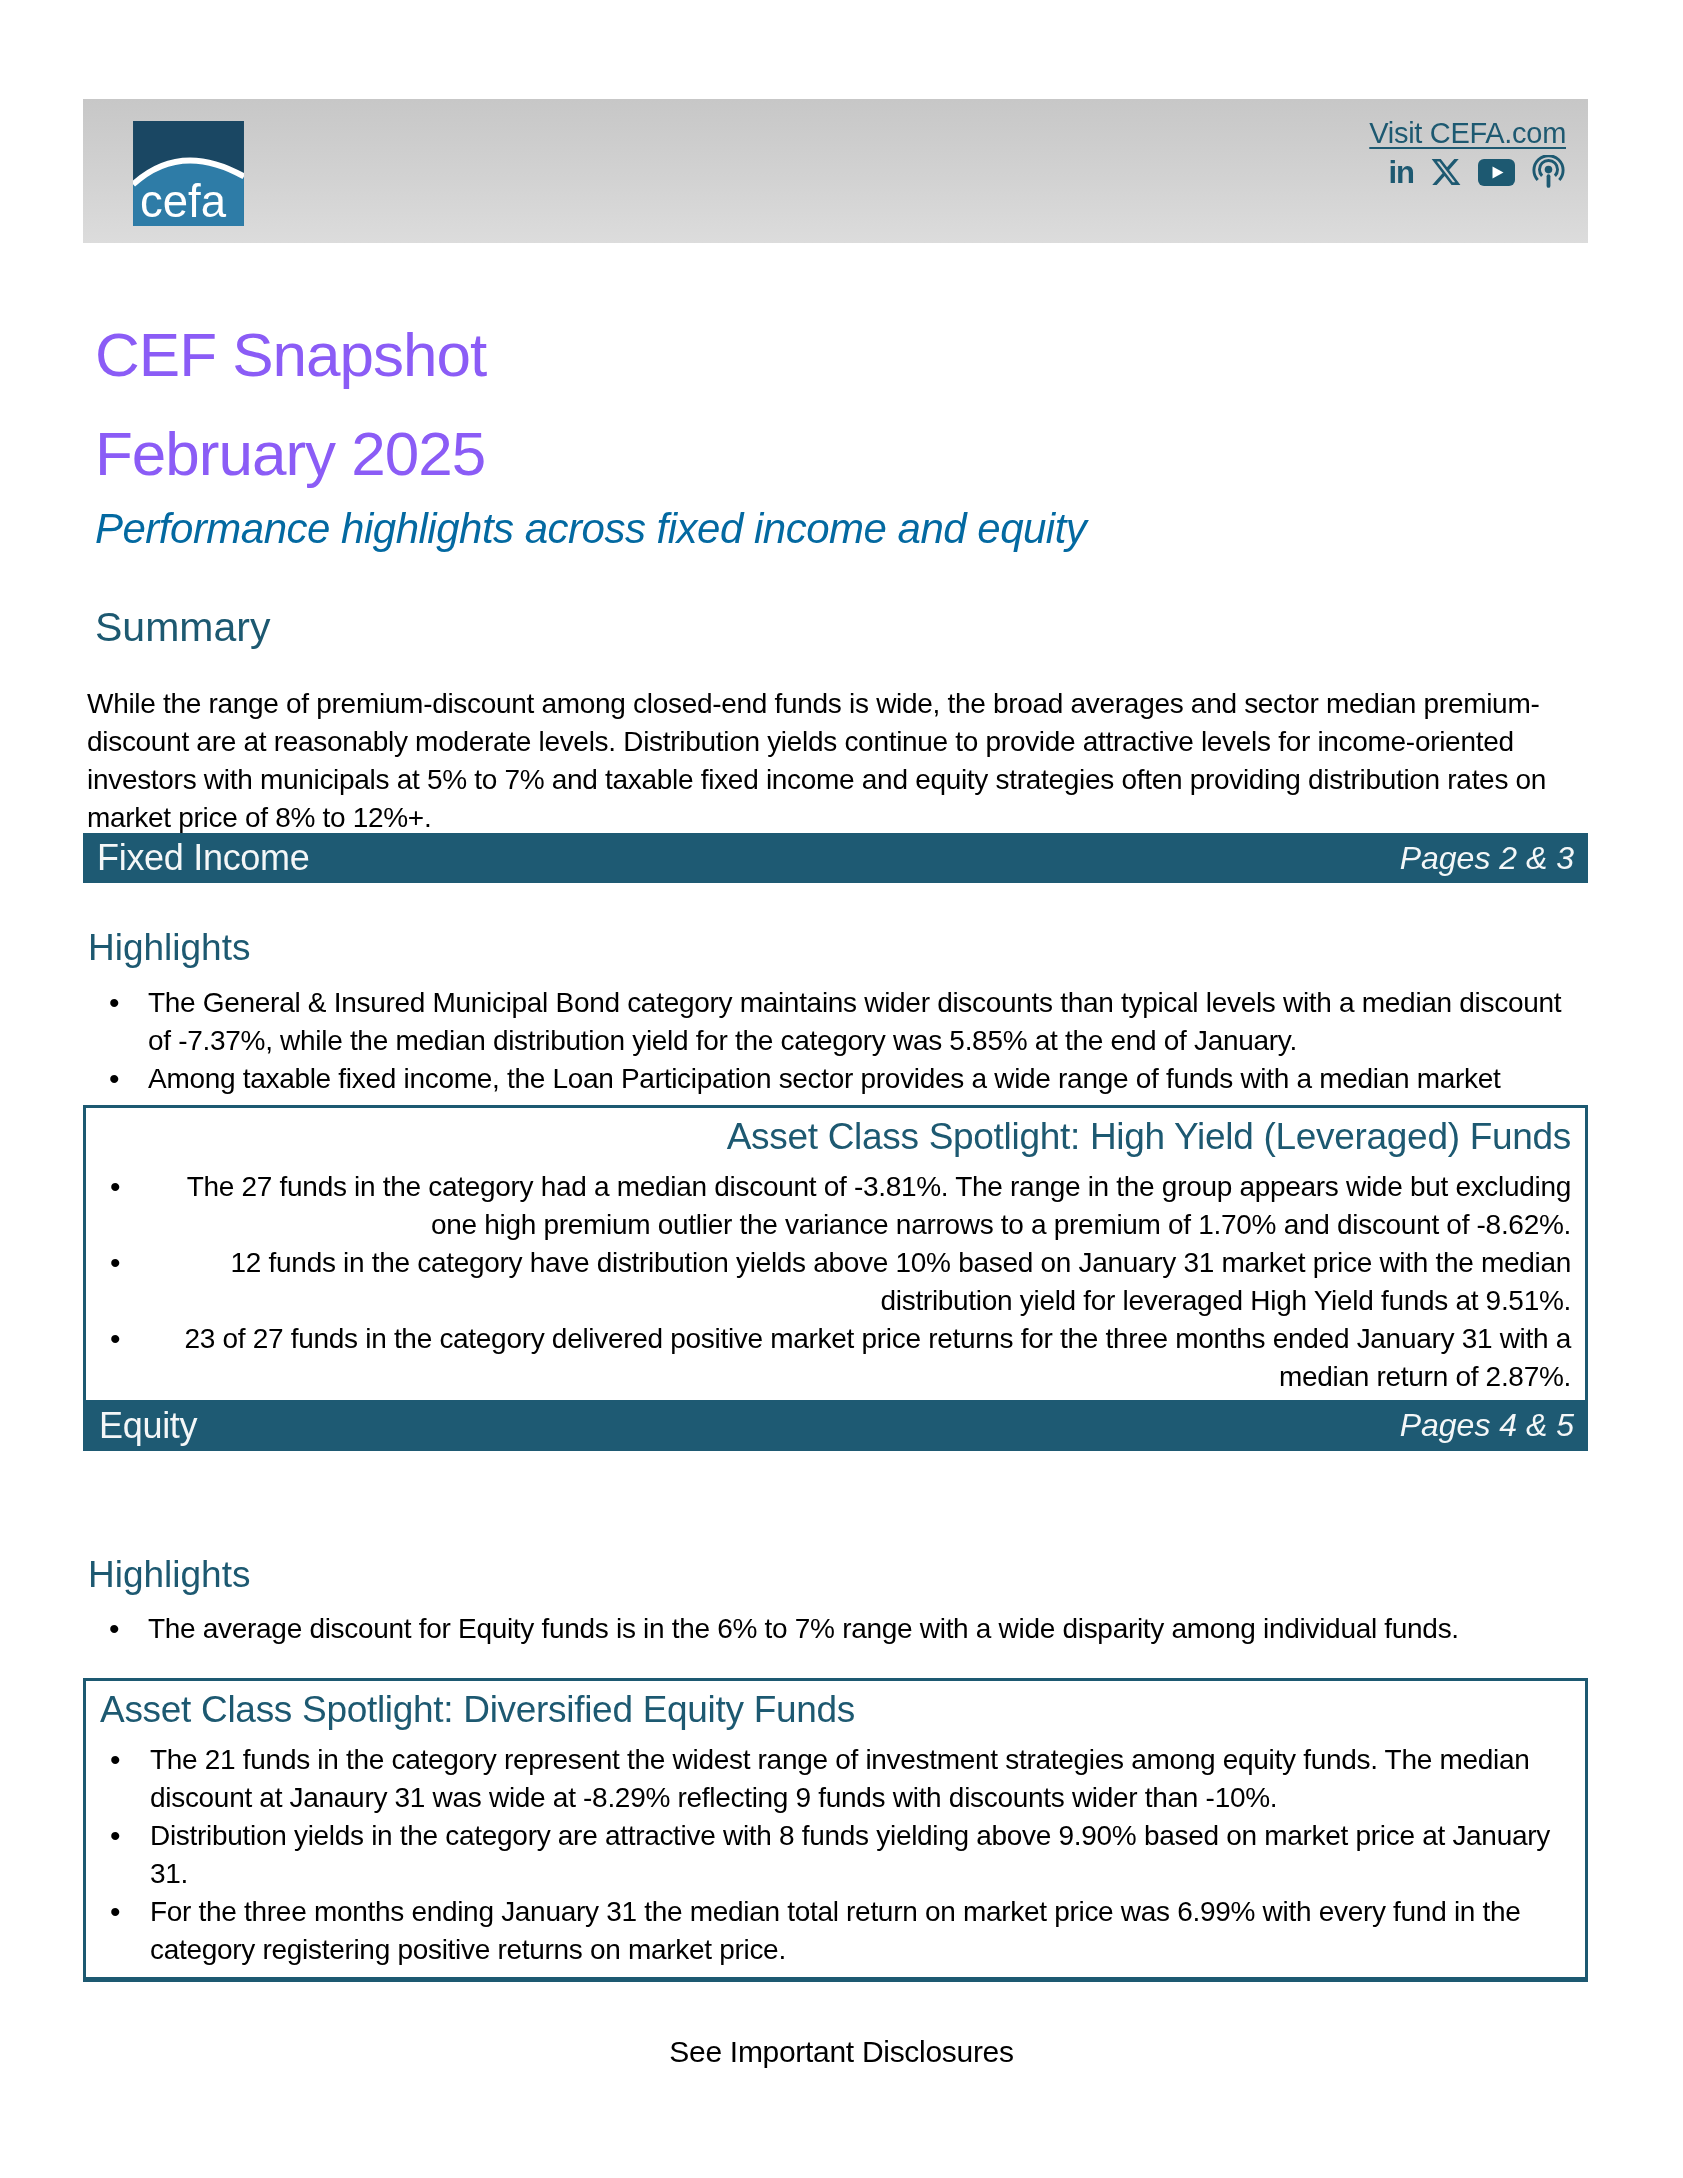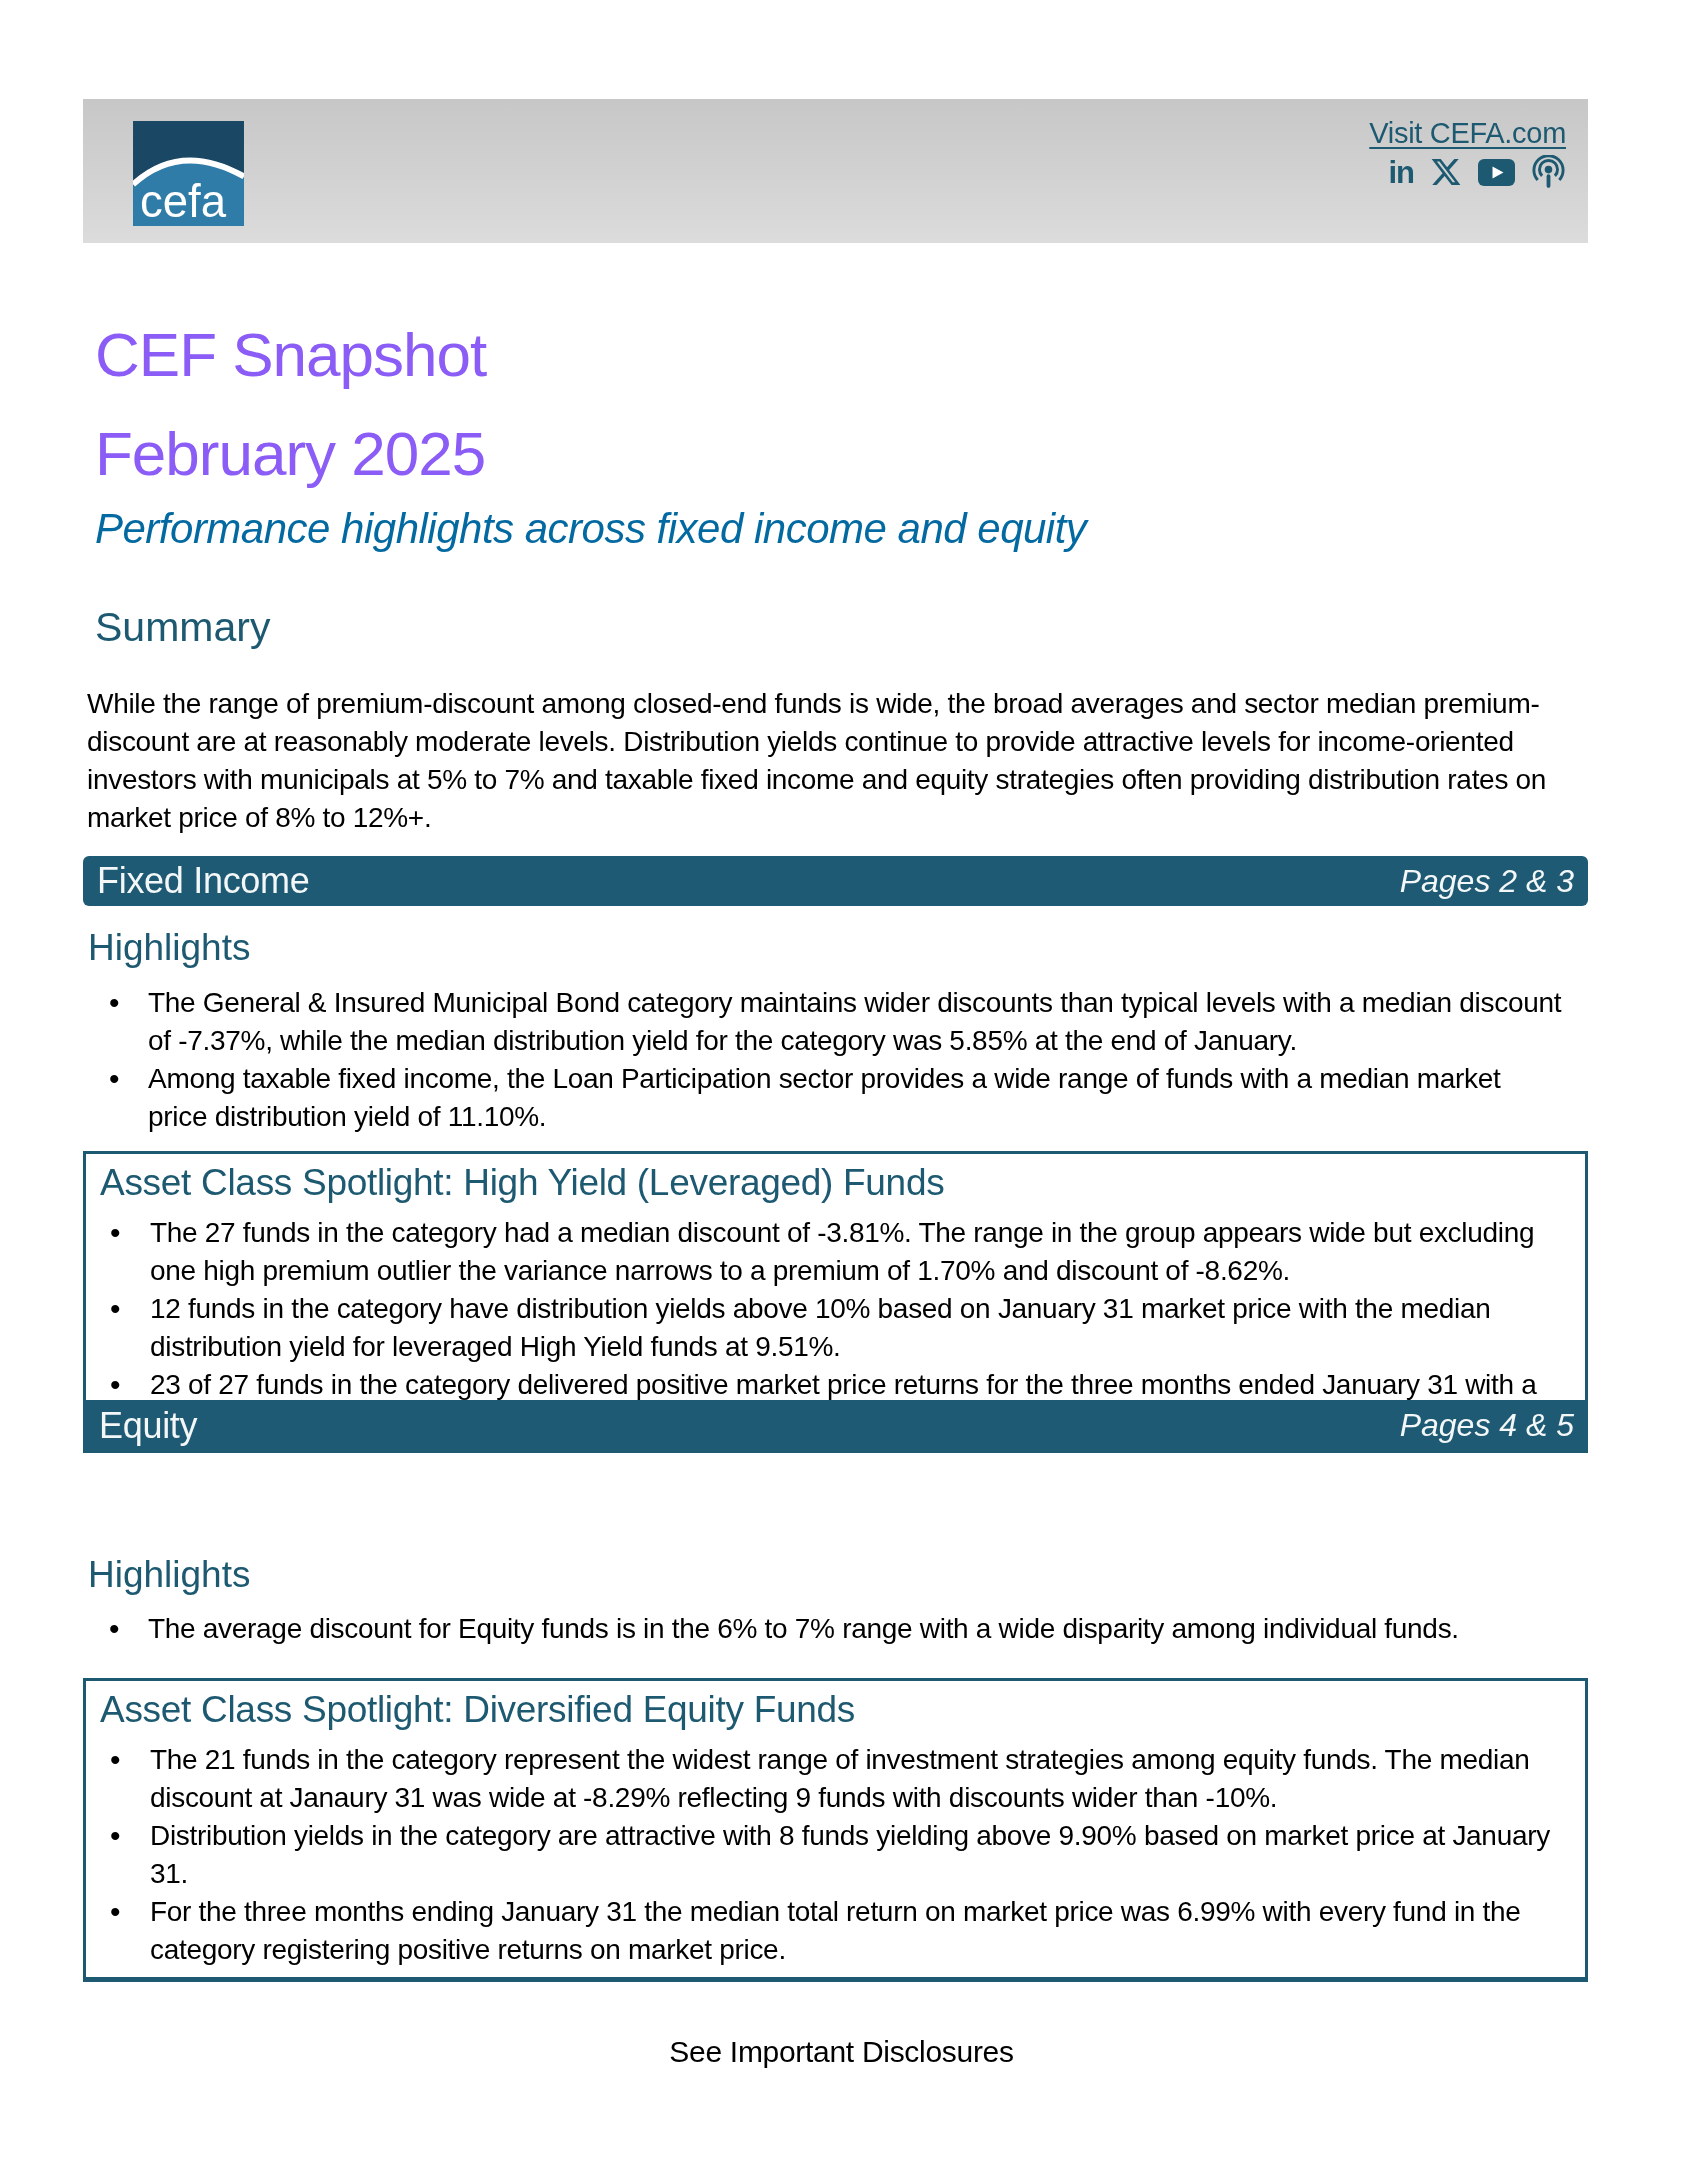--- a/index.html
+++ b/index.html
@@ -44,21 +44,21 @@
   }
   
   .banner {
     position:absolute; left:83px; width:1505px; height:50px;
     background:#1E5A73; color:#F4F7F8; box-sizing:border-box;
     display:flex; justify-content:space-between; align-items:center;
     padding:0 14px;
   }
   .banner .label { font-size:36px; letter-spacing:-0.3px; }
   .banner .pages { font-size:32px; font-style:italic; }
-  .banner-fixed { top:856px;border-radius:6px; }
+  .banner-fixed { top:833px; }
   .banner-equity { top:1400px; height:51px;padding-left:16px; }
   .hl-h { position:absolute; left:88px; font-size:37px; }
   .hl-h1 { top:927px; }
   .hl-h2 { top:1554px; }
   
   ul.bullets {
     list-style:none; margin:0; padding:0;
     font-size:28px; line-height:38px; letter-spacing:-0.3px;
   }
   ul.bullets li { position:relative; padding-left:61px; }
@@ -68,21 +68,21 @@
   .hl-list1 { position:absolute; left:87px; top:984px; width:1477px; }
   .hl-list2 { position:absolute; left:87px; top:1610px; width:1477px; }
   
   .spotlight {
     position:absolute; left:83px; width:1505px; box-sizing:border-box;
     border:3px solid #1D5971; background:#fff; padding:6px 14px 8px 14px;
   }
   .spotlight h3 { font-size:37px; margin:2px 0 10px 0; letter-spacing:-0.3px; }
   .spotlight ul.bullets li { padding-left:50px; }
   .spotlight ul.bullets li::before { left:10px; }
-  .box1 { top:1151px; min-height:274px; }
+  .box1 { top:1105px; min-height:274px;text-align:right; }
   .box2 { top:1678px; min-height:278px; border-bottom-width:5px; }
   
   .footer {
     position:absolute; left:0; top:2035px; width:100%;
     text-align:center; font-size:30px; letter-spacing:-0.3px;
   }
 </style>
 </head>
 <body>
 

